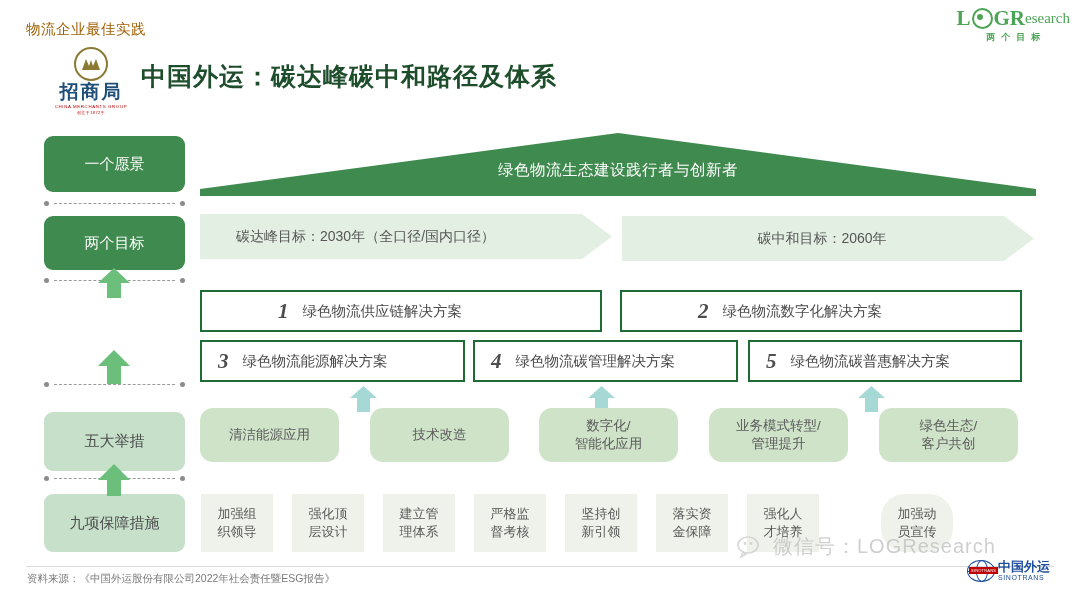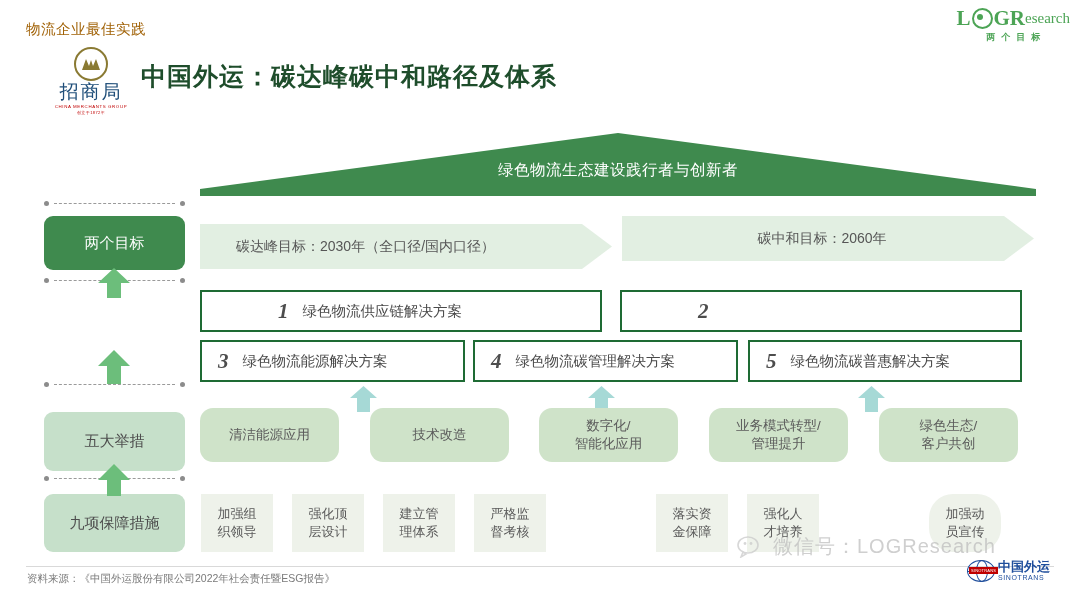--- a/index.html
+++ b/index.html
@@ -47,21 +47,21 @@
   }
   .cmg-mark{
     width:30px;height:30px;border-radius:50%;
     border:2px solid #8a7a33;margin:0 auto;
     display:flex;align-items:center;justify-content:center;
     font-size:15px;color:#8a7a33;font-family:"DejaVu Sans",sans-serif;
     line-height:1;
   }
   .cmg-name{
     font-family:"Liberation Serif","DejaVu Serif",serif;
-    font-weight:normal;font-size:19px;color:#1F4E79;letter-spacing:2px;
+    font-weight:bold;font-size:19px;color:#1F4E79;letter-spacing:2px;
     margin-top:1px;line-height:1.05;
   }
   .cmg-en{font-size:4.4px;color:#C00000;letter-spacing:.6px;margin-top:2px;}
   .cmg-en2{font-size:4px;color:#C00000;letter-spacing:.4px;margin-top:1px;}
 
   .title{
     position:absolute;left:141px;top:60px;
     font-size:25px;font-weight:bold;color:#1E4D2B;
     letter-spacing:1px;white-space:nowrap;
   }
@@ -225,20 +225,21 @@
         <path d="M2 17 L6 6 L9 13 L11 7 L13 13 L16 6 L20 17 Z" fill="#8a7a33"></path>
       </svg>
     </div>
     <div class="cmg-name">招商局</div>
     <div class="cmg-en">CHINA MERCHANTS GROUP</div>
     <div class="cmg-en2">创立于1872年</div>
   </div>
 
   <div class="title">中国外运：碳达峰碳中和路径及体系</div>
 
+  <div class="rail-box rail-dark" style="top:136px;height:56px;">一个愿景</div>
   <div class="rail-box rail-dark" style="top:216px;height:54px;">两个目标</div>
   <div class="rail-box rail-light" style="top:412px;height:59px;">五大举措</div>
   <div class="rail-box rail-light" style="top:494px;height:58px;">九项保障措施</div>
 
   <div class="dash" style="top:203px;">
     <span class="dot"></span>
       <span class="line"></span>
       <span class="dot"></span>
   </div>
   <div class="dash" style="top:280px;">
@@ -273,21 +274,21 @@
       </svg>
   </div>
 
   <div class="banner">
     <svg width="836" height="63" viewBox="0 0 836 63" aria-hidden="true">
       <polygon points="418,0 836,56 836,63 0,63 0,56" fill="#3F8A4E"></polygon>
     </svg>
     <div class="banner-text">绿色物流生态建设践行者与创新者</div>
   </div>
 
-  <div class="chev c1" style="left:200px;top:224px;width:412px;">
+  <div class="chev c1" style="left:200px;top:214px;width:412px;">
     <div class="bg">
       <svg width="412" height="45" viewBox="0 0 412 45" preserveAspectRatio="none" aria-hidden="true">
         <polygon points="0,0 382,0 412,22.5 382,45 0,45" fill="#E2EFE2"></polygon>
       </svg>
     </div>
     <div class="lbl">碳达峰目标：2030年（全口径/国内口径）</div>
   </div>
 
   <div class="chev c2" style="left:622px;top:216px;width:412px;">
     <div class="bg">
@@ -297,20 +298,21 @@
     </div>
     <div class="lbl">碳中和目标：2060年</div>
   </div>
 
   <div class="sol wide" style="left:200px;top:290px;width:402px;">
     <span class="num">1</span>
     <span class="txt">绿色物流供应链解决方案</span>
   </div>
   <div class="sol wide" style="left:620px;top:290px;width:402px;">
     <span class="num">2</span>
+    <span class="txt">绿色物流数字化解决方案</span>
   </div>
   <div class="sol narrow" style="left:200px;top:340px;width:265px;">
     <span class="num">3</span>
     <span class="txt">绿色物流能源解决方案</span>
   </div>
   <div class="sol narrow" style="left:473px;top:340px;width:265px;">
     <span class="num">4</span>
     <span class="txt">绿色物流碳管理解决方案</span>
   </div>
   <div class="sol narrow" style="left:748px;top:340px;width:274px;">
@@ -355,27 +357,30 @@
     </div>
   <div class="cell" style="left:292px;">
       <span>强化顶<br>层设计</span>
     </div>
   <div class="cell" style="left:383px;">
       <span>建立管<br>理体系</span>
     </div>
   <div class="cell" style="left:474px;">
       <span>严格监<br>督考核</span>
     </div>
+  <div class="cell" style="left:565px;">
+      <span>坚持创<br>新引领</span>
+    </div>
   <div class="cell" style="left:656px;">
       <span>落实资<br>金保障</span>
     </div>
   <div class="cell" style="left:747px;">
       <span>强化人<br>才培养</span>
     </div>
-  <div class="cell" style="left:929px;border-radius:24px;">
+  <div class="cell" style="left:881px;border-radius:24px;">
       <span>加强动<br>员宣传</span>
     </div>
 
   <div class="wm">
     <svg class="wm-ic" viewBox="0 0 30 22" aria-hidden="true">
       <ellipse cx="11" cy="9" rx="10" ry="8" fill="none" stroke="#c9c9c9" stroke-width="1.6"></ellipse>
       <path d="M6 16 L4 21 L9 18 Z" fill="none" stroke="#c9c9c9" stroke-width="1.6"></path>
       <circle cx="8" cy="7.5" r="1.4" fill="#c9c9c9"></circle>
       <circle cx="14" cy="7.5" r="1.4" fill="#c9c9c9"></circle>
     </svg>

